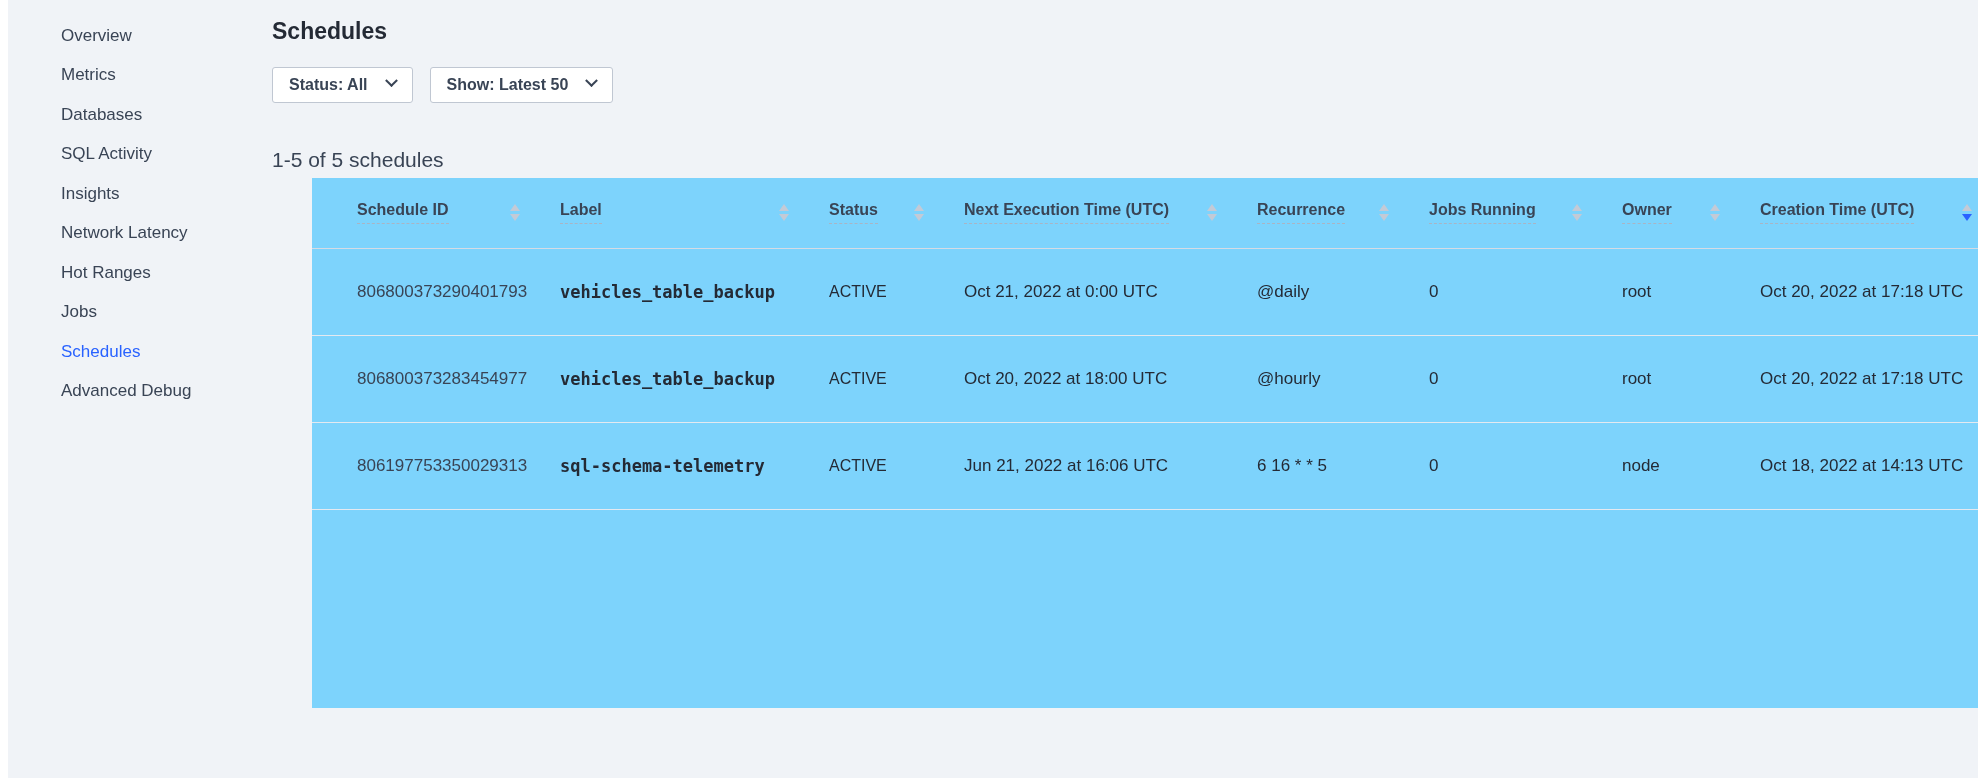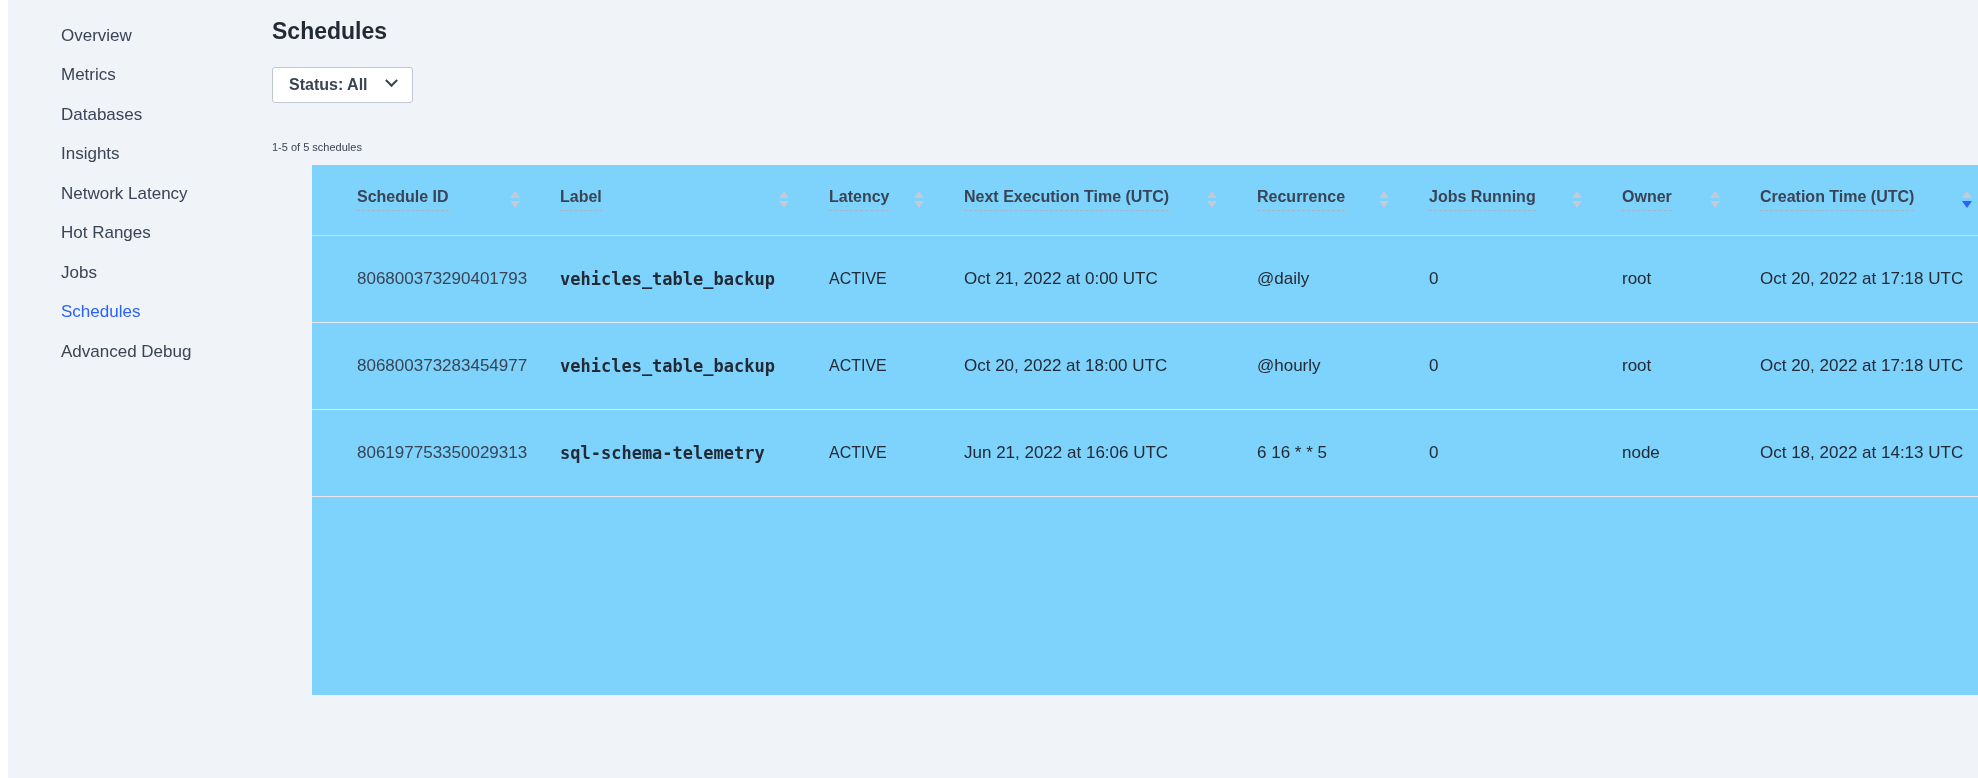--- a/index.html
+++ b/index.html
@@ -16,21 +16,21 @@
   .main { flex:1 1 auto; min-width:0; }
   .page-title { margin-top:16px; font-size:23px; line-height:30px; font-weight:700; color:#242a35; }
 
   .filters { margin-top:21px; display:flex; gap:17px; }
   .filter-btn { height:36px; display:inline-flex; align-items:center; gap:19px; padding:0 16px;
                 background:#ffffff; border:1px solid #c0c7d2; border-radius:3px;
                 font-size:16px; font-weight:700; color:#394455; cursor:pointer; }
   .chevron { width:9px; height:9px; border-right:2px solid #394455; border-bottom:2px solid #394455;
              transform:rotate(45deg) translate(-2px,-2px); margin-top:-3px; }
 
-  .results-count { margin-top:34px; font-size:11px; line-height:20px; color:#394455; }
+  .results-count { margin-top:47px; font-size:21px; line-height:20px; color:#394455; }
 
   
   .card { margin-top:8px; width:1698px; height:530px; background:#7dd3fc; overflow:hidden;margin-left:40px; }
   table { border-collapse:collapse; table-layout:fixed; width:1700px; }
   col.c1{width:248px} col.c2{width:269px} col.c3{width:135px} col.c4{width:293px}
   col.c5{width:172px} col.c6{width:193px} col.c7{width:138px} col.c8{width:252px}
 
   thead th { height:70px; text-align:left; vertical-align:middle; border-bottom:1px solid #d5dbe4; cursor:pointer; }
   .th-inner { display:flex; align-items:center; justify-content:space-between; padding-right:40px; }
   .th-label { font-size:16px; font-weight:700; color:#394455; border-bottom:1px dashed #a9b4c4; padding-bottom:4px; white-space:nowrap; }
@@ -50,34 +50,39 @@
 </style>
 </head>
 <body>
 
 <div class="app">
 
   <nav class="sidebar">
       <div class="side-item">Overview</div>
       <div class="side-item">Metrics</div>
       <div class="side-item">Databases</div>
+      <div class="side-item">SQL Activity</div>
       <div class="side-item">Insights</div>
       <div class="side-item">Network Latency</div>
       <div class="side-item">Hot Ranges</div>
       <div class="side-item">Jobs</div>
       <div class="side-item active">Schedules</div>
       <div class="side-item">Advanced Debug</div>
     </nav>
 
   <main class="main">
     <h1 class="page-title">Schedules</h1>
 
     <div class="filters">
       <button class="filter-btn">
         <span>Status: All</span>
+        <span class="chevron"></span>
+      </button>
+      <button class="filter-btn">
+        <span>Show: Latest 50</span>
         <span class="chevron"></span>
       </button>
     </div>
 
     <div class="results-count">1-5 of 5 schedules</div>
 
     <div class="card">
       <table>
         <colgroup>
           <col class="c1">
@@ -104,21 +109,21 @@
                 <div class="th-inner">
                   <span class="th-label">Label</span>
                   <span class="sort-arrows">
                     <i class="arr up"></i>
                     <i class="arr down"></i>
                   </span>
                 </div>
               </th>
               <th class="col-status">
                 <div class="th-inner">
-                  <span class="th-label">Latency</span>
+                  <span class="th-label">Status</span>
                   <span class="sort-arrows">
                     <i class="arr up"></i>
                     <i class="arr down"></i>
                   </span>
                 </div>
               </th>
               <th class="col-next_execution_time">
                 <div class="th-inner">
                   <span class="th-label">Next Execution Time (UTC)</span>
                   <span class="sort-arrows">

